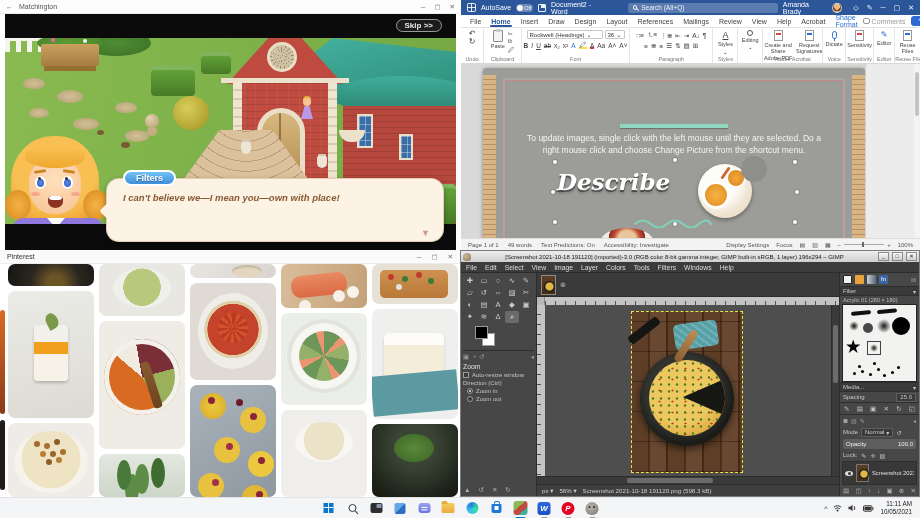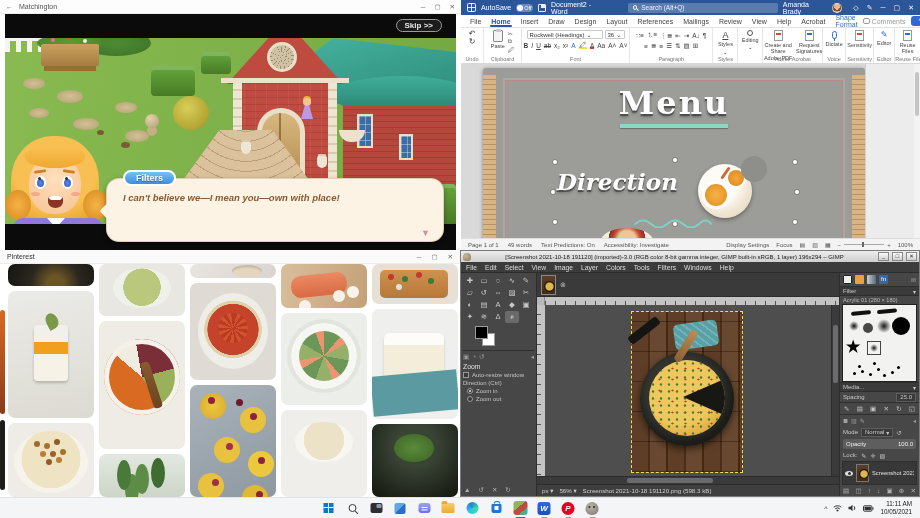--- a/index.html
+++ b/index.html
@@ -561,31 +561,31 @@
         </div>
         <span class="lbl">Reuse Files</span>
       </div>
       <span style="position:absolute;right:464px;"></span>
     </div>
     <div class="w-doc">
       <div class="page">
         <div class="wood" style="left:0;"></div>
         <div class="wood" style="right:0;"></div>
         <div class="pframe"></div>
-        <div class="menu-title">Menu</div>
         <div class="menu-bar"></div>
+        <div class="menu-body">To update images, single click with the left mouse until they are selected.  Do a right mouse click and choose Change Picture from the shortcut menu.</div>
         <div class="handle" style="left:70px;top:92px;"></div>
         <div class="handle" style="left:190px;top:90px;"></div>
         <div class="handle" style="left:310px;top:92px;"></div>
         <div class="handle" style="left:68px;top:122px;"></div>
         <div class="handle" style="left:312px;top:122px;"></div>
         <div class="handle" style="left:70px;top:152px;"></div>
         <div class="handle" style="left:190px;top:154px;"></div>
         <div class="handle" style="left:310px;top:152px;"></div>
-        <div class="appet">Direction</div>
+        <div class="appet">Describe</div>
         <div class="foodcirc">
             <i class="b1"></i>
             <i class="b2"></i>
             <i class="g1"></i>
           </div>
         <div class="graycirc"></div>
         <svg class="squig" width="80" height="10" viewBox="0 0 80 10">
           <path d="M2 6 q8 -7 16 0 t16 0 t16 0 t16 0 t12 0" stroke="#7fd0bd" stroke-width="2" fill="none" stroke-linecap="round"></path>
         </svg>
         <div class="plate-sliver"></div>

